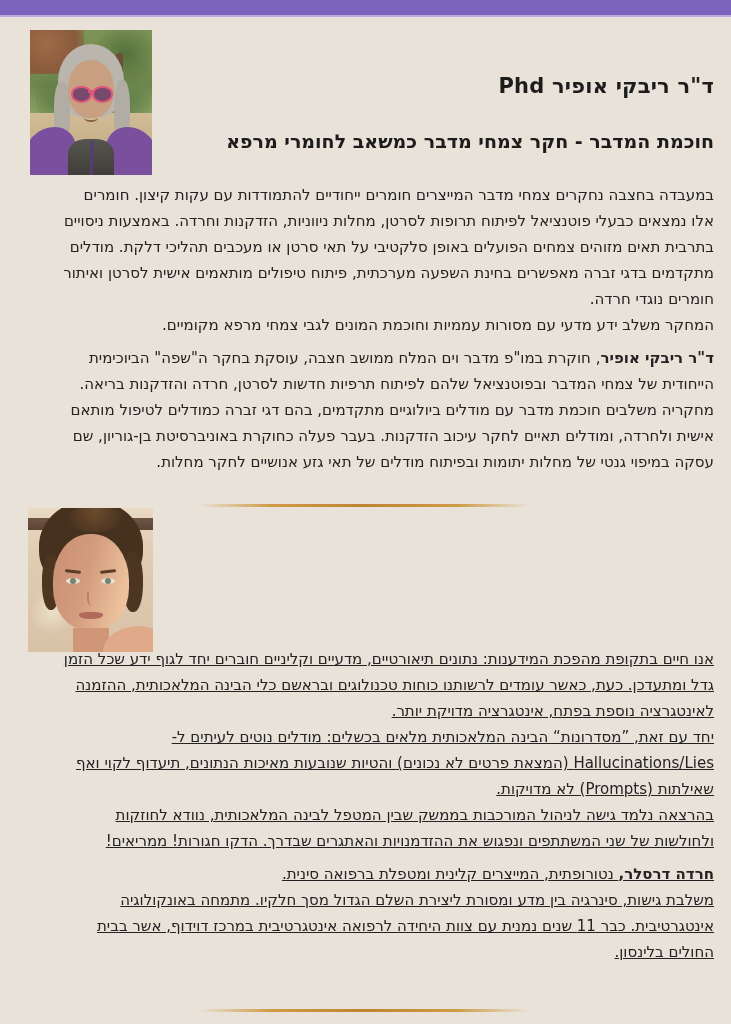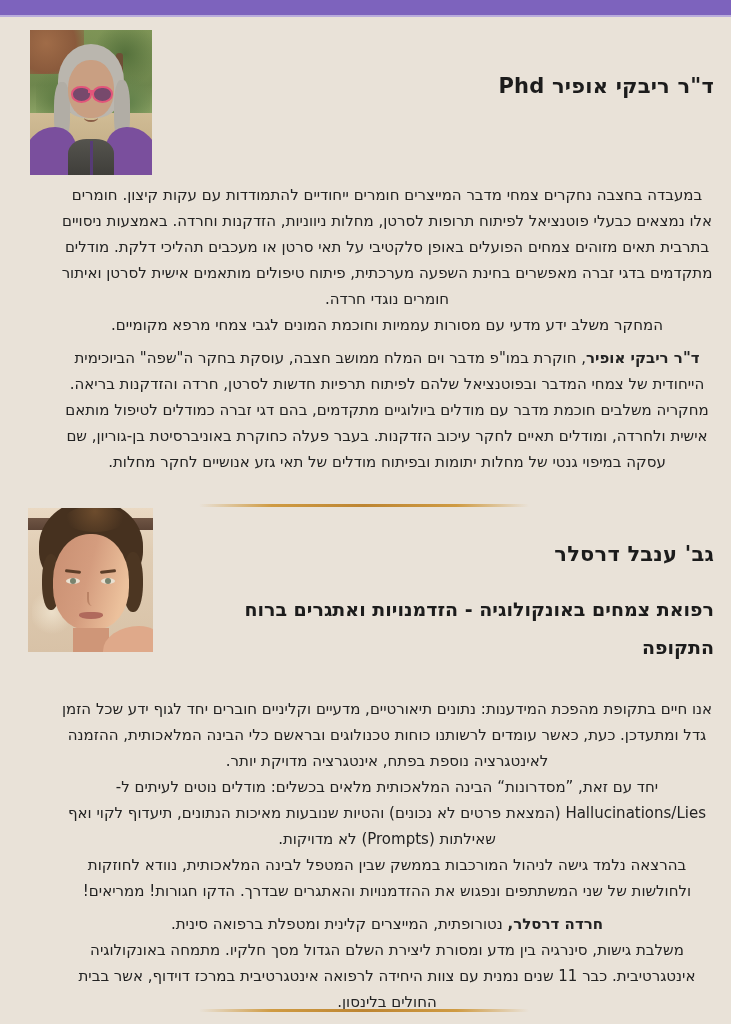--- a/index.html
+++ b/index.html
@@ -65,24 +65,24 @@
   .p2-neck{left:50%;bottom:0;width:36px;height:24px;margin-left:-18px;background:#cf9678;}
   .p2-shoulder{right:-10px;bottom:-16px;width:60px;height:42px;background:#dfa98a;border-radius:60% 40% 0 0;}
   
   .header{position:absolute;right:17px;text-align:right;}
   .header1{top:74px;left:170px;}
   .header2{top:542px;left:170px;}
   .speaker-name{margin:0;font-size:21px;font-weight:bold;color:#1c1c1c;letter-spacing:.2px;}
   .speaker-topic{margin:24px 0 0 0;font-size:19px;font-weight:bold;color:#1c1c1c;line-height:38px;}
   .bodytext{
     position:absolute;right:17px;left:16px;
-    font-size:15px;line-height:26px;text-align:center;color:#232323;margin-left:44px;
+    font-size:15px;line-height:26px;text-align:right;color:#232323;margin-left:44px;
   }
   .body1{top:182px;}
-  .body2{top:696px;}
+  .body2{top:646px;text-decoration:underline;}
   .para{margin:0;}
   .para + .para{margin-top:7px;}
   .divider{
     position:absolute;left:50%;width:330px;height:3px;margin-left:-167px;
     background:linear-gradient(to left,rgba(201,149,62,0) 0%,#cf9b43 22%,#bd8532 50%,#cf9b43 78%,rgba(201,149,62,0) 100%);
     border-radius:2px;
   }
   .divider1{top:504px;}
   .divider2{top:1009px;}
   b{font-weight:bold;}
@@ -111,20 +111,21 @@
     <div class="p1-bridge"></div>
     <div class="p1-smile"></div>
     <div class="p1-jacketL"></div>
     <div class="p1-jacketR"></div>
     <div class="p1-shirt"></div>
     <div class="p1-lanyard"></div>
   </div>
 
   <div class="header header1">
     <h1 class="speaker-name">ד"ר ריבקי אופיר Phd</h1>
+    <h2 class="speaker-topic">חוכמת המדבר - חקר צמחי מדבר כמשאב לחומרי מרפא</h2>
   </div>
 
   <div class="bodytext body1">
     <p class="para"><span>במעבדה בחצבה נחקרים צמחי מדבר המייצרים חומרים ייחודיים להתמודדות עם עקות קיצון. חומרים אלו נמצאים כבעלי פוטנציאל לפיתוח תרופות לסרטן, מחלות ניווניות, הזדקנות וחרדה. באמצעות ניסויים בתרבית תאים מזוהים צמחים הפועלים באופן סלקטיבי על תאי סרטן או מעכבים תהליכי דלקת. מודלים מתקדמים בדגי זברה מאפשרים בחינת השפעה מערכתית, פיתוח טיפולים מותאמים אישית לסרטן ואיתור חומרים נוגדי חרדה.</span><br><span>המחקר משלב ידע מדעי עם מסורות עממיות וחוכמת המונים לגבי צמחי מרפא מקומיים.</span></p>
     <p class="para"><b>ד"ר ריבקי אופיר</b><span>, חוקרת במו"פ מדבר וים המלח ממושב חצבה, עוסקת בחקר ה"שפה" הביוכימית הייחודית של צמחי המדבר ובפוטנציאל שלהם לפיתוח תרפיות חדשות לסרטן, חרדה והזדקנות בריאה. מחקריה משלבים חוכמת מדבר עם מודלים ביולוגיים מתקדמים, בהם דגי זברה כמודלים לטיפול מותאם אישית ולחרדה, ומודלים תאיים לחקר עיכוב הזדקנות. בעבר פעלה כחוקרת באוניברסיטת בן-גוריון, שם עסקה במיפוי גנטי של מחלות יתומות ובפיתוח מודלים של תאי גזע אנושיים לחקר מחלות.</span></p>
   </div>
 
   <div class="divider divider1"></div>
 
   <div class="photo photo2">
@@ -141,24 +142,20 @@
     <div class="p2-eyeL"></div>
     <div class="p2-eyeR"></div>
     <div class="p2-irisL"></div>
     <div class="p2-irisR"></div>
     <div class="p2-nose"></div>
     <div class="p2-lips"></div>
     <div class="p2-neck"></div>
     <div class="p2-shoulder"></div>
   </div>
 
-  <div class="header header2">
-    <h1 class="speaker-name">גב' ענבל דרסלר</h1>
-    <h2 class="speaker-topic"><span>רפואת צמחים באונקולוגיה - הזדמנויות ואתגרים ברוח</span><br><span>התקופה</span></h2>
-  </div>
 
   <div class="bodytext body2">
     <p class="para"><span>אנו חיים בתקופת מהפכת המידענות: נתונים תיאורטיים, מדעיים וקליניים חוברים יחד לגוף ידע שכל הזמן גדל ומתעדכן. כעת, כאשר עומדים לרשותנו כוחות טכנולוגים ובראשם כלי הבינה המלאכותית, ההזמנה לאינטגרציה נוספת בפתח, אינטגרציה מדויקת יותר.</span><br><span>יחד עם זאת, ”מסדרונות“ הבינה המלאכותית מלאים בכשלים: מודלים נוטים לעיתים ל-Hallucinations/Lies (המצאת פרטים לא נכונים) והטיות שנובעות מאיכות הנתונים, תיעדוף לקוי ואף שאילתות (Prompts) לא מדויקות.</span><br><span>בהרצאה נלמד גישה לניהול המורכבות בממשק שבין המטפל לבינה המלאכותית, נוודא לחוזקות ולחולשות של שני המשתתפים ונפגוש את ההזדמנויות והאתגרים שבדרך. הדקו חגורות! ממריאים!</span></p>
     <p class="para"><b>חרדה דרסלר,</b><span> נטורופתית, המייצרים קלינית ומטפלת ברפואה סינית.</span><br><span>משלבת גישות, סינרגיה בין מדע ומסורת ליצירת השלם הגדול מסך חלקיו. מתמחה באונקולוגיה אינטגרטיבית.  כבר 11 שנים נמנית עם צוות היחידה לרפואה אינטגרטיבית במרכז דוידוף, אשר בבית החולים בלינסון.</span></p>
   </div>
 
   <div class="divider divider2"></div>
 
 </div>
 

